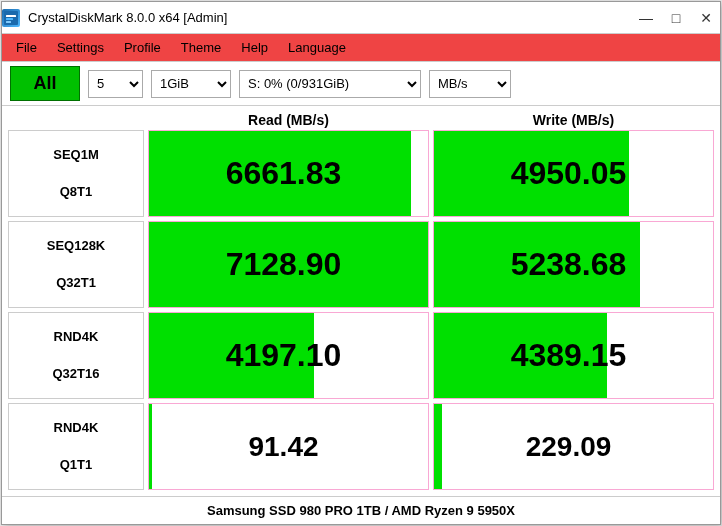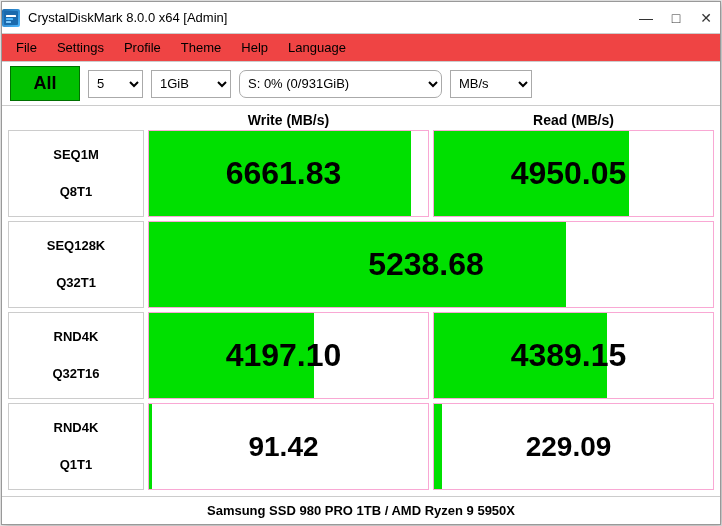--- a/index.html
+++ b/index.html
@@ -110,21 +110,21 @@
     .toolbar-select {
       height: 28px;
       border: 1px solid #aaa;
       background: #fff;
       font-size: 13px;
       padding: 2px 4px;
       cursor: pointer;
     }
     .select-5 { width: 55px; }
     .select-size { width: 80px; }
-    .select-drive { width: 203px; border-radius: 7px; }
+    .select-drive { width: 182px; }
     .select-unit { width: 82px; }
 
     .content {
       flex: 1;
       display: flex;
       flex-direction: column;
       padding: 6px;
       gap: 0;
     }
 
@@ -257,22 +257,22 @@
     </select>
     <select class="toolbar-select select-unit">
       <option>MB/s</option>
     </select>
   </div>
 
   <div class="content">
 
     <div class="rw-header">
       <div class="rw-header-spacer"></div>
+      <div class="rw-header-label">Read (MB/s)</div>
       <div class="rw-header-label">Write (MB/s)</div>
-      <div class="rw-header-label">Read (MB/s)</div>
     </div>
 
     <div class="benchmark-table">
 
       <div class="bm-row">
         <div class="bm-label">
           <span>SEQ1M</span>
             <br>
           <span>Q8T1</span>
         </div>
@@ -286,20 +286,24 @@
         </div>
       </div>
 
       <div class="bm-row">
         <div class="bm-label">
           <span>SEQ128K</span>
             <br>
           <span>Q32T1</span>
         </div>
         <div class="bm-cell">
+          <div class="bm-bar" style="width:100%"></div>
+          <span class="bm-value">7128.90</span>
+        </div>
+        <div class="bm-cell">
           <div class="bm-bar" style="width:74%"></div>
           <span class="bm-value">5238.68</span>
         </div>
       </div>
 
       <div class="bm-row">
         <div class="bm-label">
           <span>RND4K</span>
             <br>
           <span>Q32T16</span>

